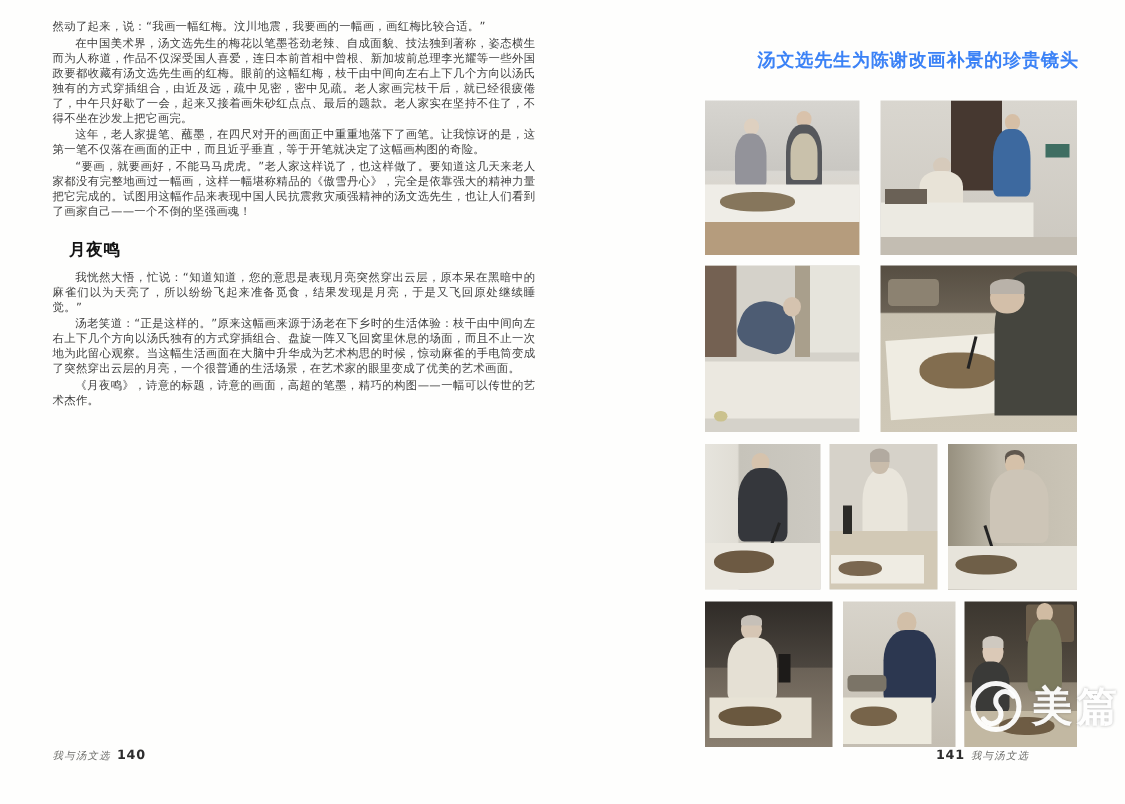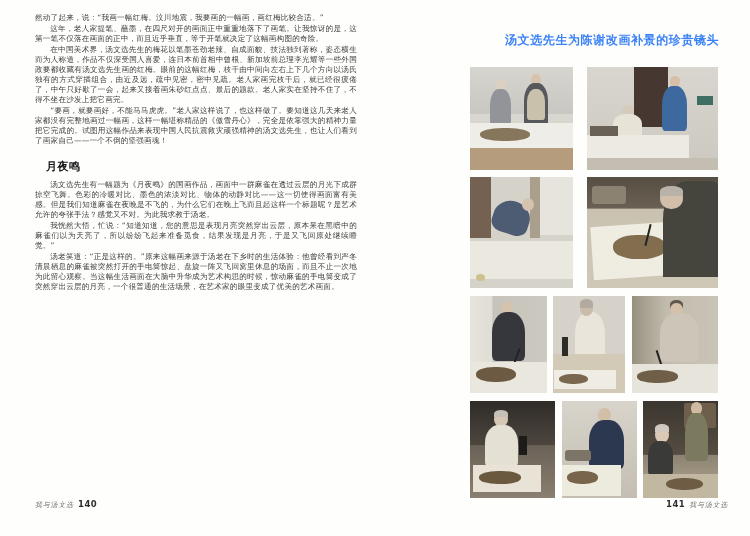--- a/index.html
+++ b/index.html
@@ -16,21 +16,21 @@
     letter-spacing:.2px;
   }
   .para.no-indent{text-indent:0;}
   .section-heading{
     font-size:11px;font-weight:bold;color:#141414;
     margin:13px 0 6px;padding-left:11px;letter-spacing:.5px;
   }
   
   .footer{position:absolute;top:499px;display:flex;align-items:baseline;gap:4px;}
   .footer-left{left:35px;}
-  .footer-right{left:666px;}
+  .footer-right{left:624px;}
   .footer-logo{font-style:italic;font-size:6.8px;color:#6b6b68;letter-spacing:1px;}
   .footer-page{font-weight:bold;font-size:8.5px;color:#2d2d2d;letter-spacing:.5px;}
   
   .rp-title{position:absolute;left:505px;top:29px;}
   .appendix-label{font-size:10px;font-weight:bold;color:#474746;letter-spacing:1px;}
   .appendix-title{font-size:12px;font-weight:bold;color:#3b82f6;letter-spacing:.6px;margin-top:3px;}
   
   .photo{position:absolute;overflow:hidden;background:#cfccc6;}
   .photo i{position:absolute;display:block;}
   .hd{border-radius:50%;}
@@ -46,27 +46,27 @@
     text-shadow:0 0 2px rgba(95,95,95,.5);
   }
 </style>
 </head>
 <body>
 
 <div class="spread">
 
   <div class="left-text">
     <p class="para no-indent">然动了起来，说：“我画一幅红梅。汶川地震，我要画的一幅画，画红梅比较合适。”</p>
+    <p class="para">在中国美术界，汤文选先生的梅花以笔墨苍劲老辣、自成面貌、技法独到著称，姿态横生而为人称道，作品不仅深受国人喜爱，连日本前首相中曾根、新加坡前总理李光耀等一些外国政要都收藏有汤文选先生画的红梅。眼前的这幅红梅，枝干由中间向左右上下几个方向以汤氏独有的方式穿插组合，由近及远，疏中见密，密中见疏。老人家画完枝干后，就已经很疲倦了，中午只好歇了一会，起来又接着画朱砂红点点、最后的题款。老人家实在坚持不住了，不得不坐在沙发上把它画完。</p>
     <p class="para">这年，老人家提笔、蘸墨，在四尺对开的画面正中重重地落下了画笔。让我惊讶的是，这第一笔不仅落在画面的正中，而且近乎垂直，等于开笔就决定了这幅画构图的奇险。</p>
-    <p class="para">在中国美术界，汤文选先生的梅花以笔墨苍劲老辣、自成面貌、技法独到著称，姿态横生而为人称道，作品不仅深受国人喜爱，连日本前首相中曾根、新加坡前总理李光耀等一些外国政要都收藏有汤文选先生画的红梅。眼前的这幅红梅，枝干由中间向左右上下几个方向以汤氏独有的方式穿插组合，由近及远，疏中见密，密中见疏。老人家画完枝干后，就已经很疲倦了，中午只好歇了一会，起来又接着画朱砂红点点、最后的题款。老人家实在坚持不住了，不得不坐在沙发上把它画完。</p>
     <p class="para">“要画，就要画好，不能马马虎虎。”老人家这样说了，也这样做了。要知道这几天来老人家都没有完整地画过一幅画，这样一幅堪称精品的《傲雪丹心》，完全是依靠强大的精神力量把它完成的。试图用这幅作品来表现中国人民抗震救灾顽强精神的汤文选先生，也让人们看到了画家自己——一个不倒的坚强画魂！</p>
     <h3 class="section-heading">月夜鸣</h3>
-    <p class="para">汤文选先生有一幅题为《月夜鸣》的国画作品，画面中一群麻雀在透过云层的月光下成群掠空飞舞。色彩的冷暖对比、墨色的浓淡对比、物体的动静对比——这一切使得画面富有美感。但是我们知道麻雀在夜晚是不飞的，为什么它们在晚上飞而且起这样一个标题呢？是艺术允许的夸张手法？感觉又不对。为此我求教于汤老。</p>
     <p class="para">我恍然大悟，忙说：“知道知道，您的意思是表现月亮突然穿出云层，原本呆在黑暗中的麻雀们以为天亮了，所以纷纷飞起来准备觅食，结果发现是月亮，于是又飞回原处继续睡觉。”</p>
-    <p class="para">汤老笑道：“正是这样的。”原来这幅画来源于汤老在下乡时的生活体验：他曾经看到严冬清晨栖息的麻雀被突然打开的手电筒惊起、盘旋一阵又飞回窝里休息的场面，而且不止一次地为此留心观察。当这幅生活画面在大脑中升华成为艺术构思的时候，惊动麻雀的手电筒变成了突然穿出云层的月亮，一个很普通的生活场景，在艺术家的眼里变成了优美的艺术画面。</p>
+    <p class="para">汤老笑道：“正是这样的。”原来这幅画来源于汤老在下乡时的生活体验：枝干由中间向左右上下几个方向以汤氏独有的方式穿插组合、盘旋一阵又飞回窝里休息的场面，而且不止一次地为此留心观察。当这幅生活画面在大脑中升华成为艺术构思的时候，惊动麻雀的手电筒变成了突然穿出云层的月亮，一个很普通的生活场景，在艺术家的眼里变成了优美的艺术画面。</p>
+    <p class="para">《月夜鸣》，诗意的标题，诗意的画面，高超的笔墨，精巧的构图——一幅可以传世的艺术杰作。</p>
   </div>
 
   <div class="footer footer-left">
     <span class="footer-logo">我与汤文选</span>
     <span class="footer-page">140</span>
   </div>
 
   <div class="rp-title">
     <div class="appendix-title">汤文选先生为陈谢改画补景的珍贵镜头</div>
   </div>
@@ -156,19 +156,26 @@
     <i style="left:55%;top:2%;width:42%;height:26%;background:#6d5f4c;border-radius:2px"></i>
     <i class="hd" style="left:64%;top:1%;width:14%;height:13%;background:#d0bba2"></i>
     <i class="td" style="left:56%;top:12%;width:30%;height:50%;background:#7c7a5e"></i>
     <i class="hd" style="left:16%;top:26%;width:18%;height:17%;background:#dbc9b7"></i>
     <i style="left:16%;top:24%;width:18%;height:8%;background:#cfc9c0;border-radius:50% 50% 0 0"></i>
     <i class="td" style="left:6%;top:41%;width:34%;height:35%;background:#3a3a38"></i>
     <i style="left:0;top:75%;width:100%;height:25%;background:#c2b8a2"></i>
     <i class="blob" style="left:30%;top:79%;width:50%;height:13%;background:#6e5c44"></i>
   </div>
 
+  <div class="watermark">
+    <svg width="38" height="38" viewBox="0 0 36 36">
+      <circle cx="18" cy="18" r="14.5" fill="none" stroke="#ffffff" stroke-width="3.2" opacity="0.95"></circle>
+      <path d="M23.5 11 a6 6 0 1 0 -9.5 7.2 a6 6 0 1 1 -9.5 7.2" transform="translate(5.5,0.5)" fill="none" stroke="#ffffff" stroke-width="3.2" stroke-linecap="round" opacity="0.95"></path>
+    </svg>
+    <span class="wm-text">美篇</span>
+  </div>
 
   <div class="footer footer-right">
     <span class="footer-page">141</span>
     <span class="footer-logo">我与汤文选</span>
   </div>
 
 </div>
 
 </body></html>

